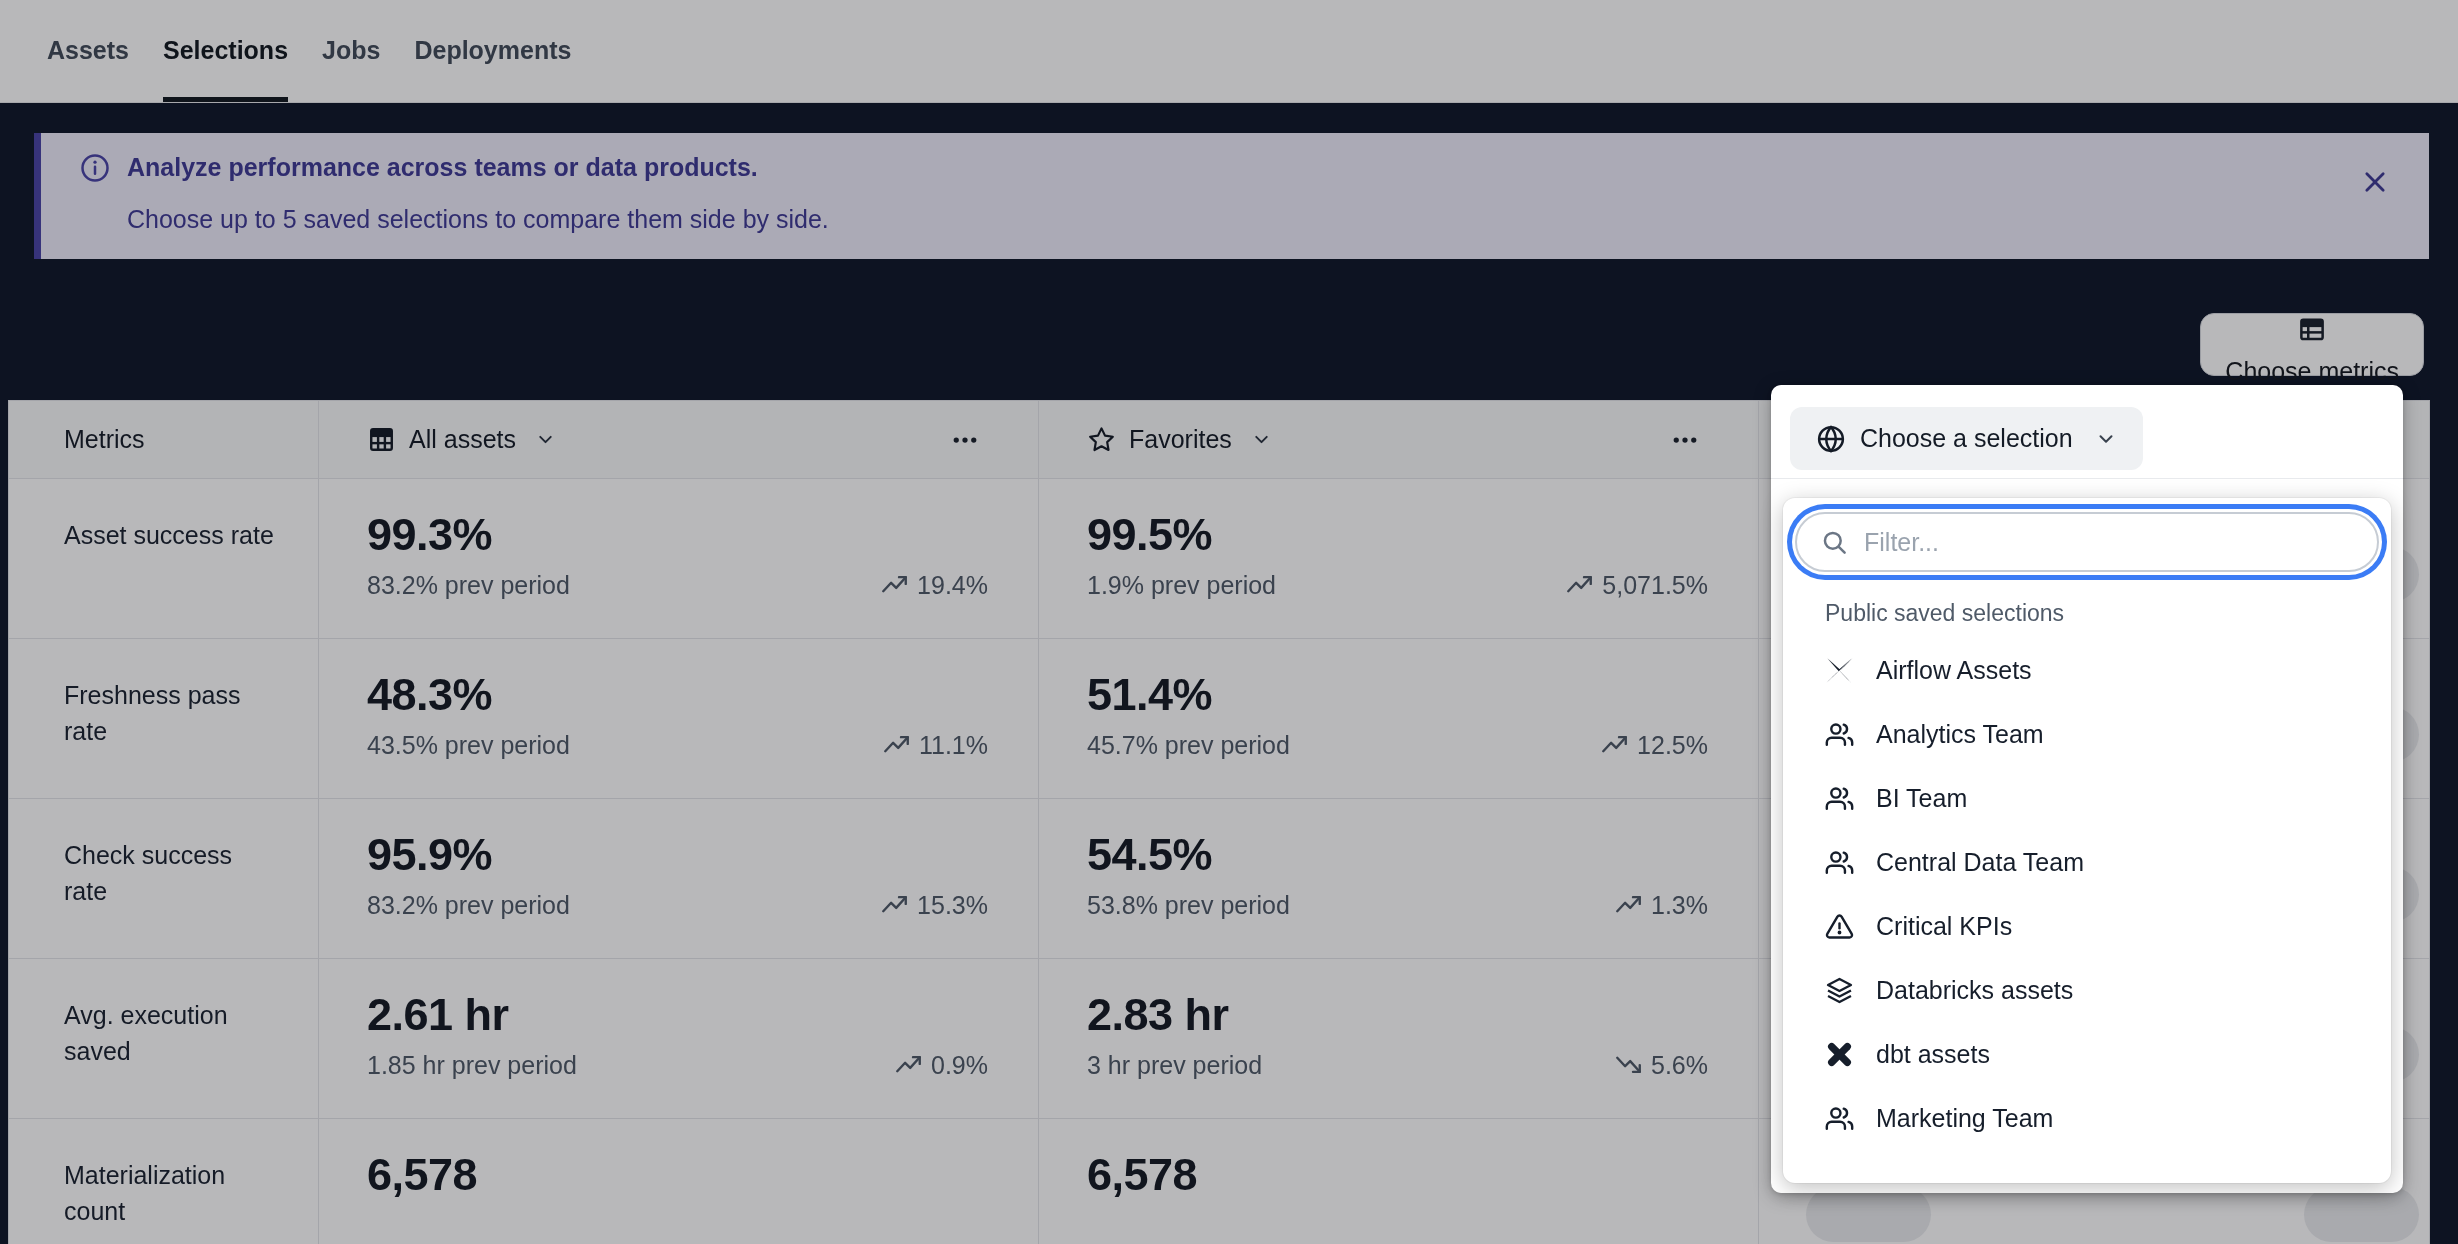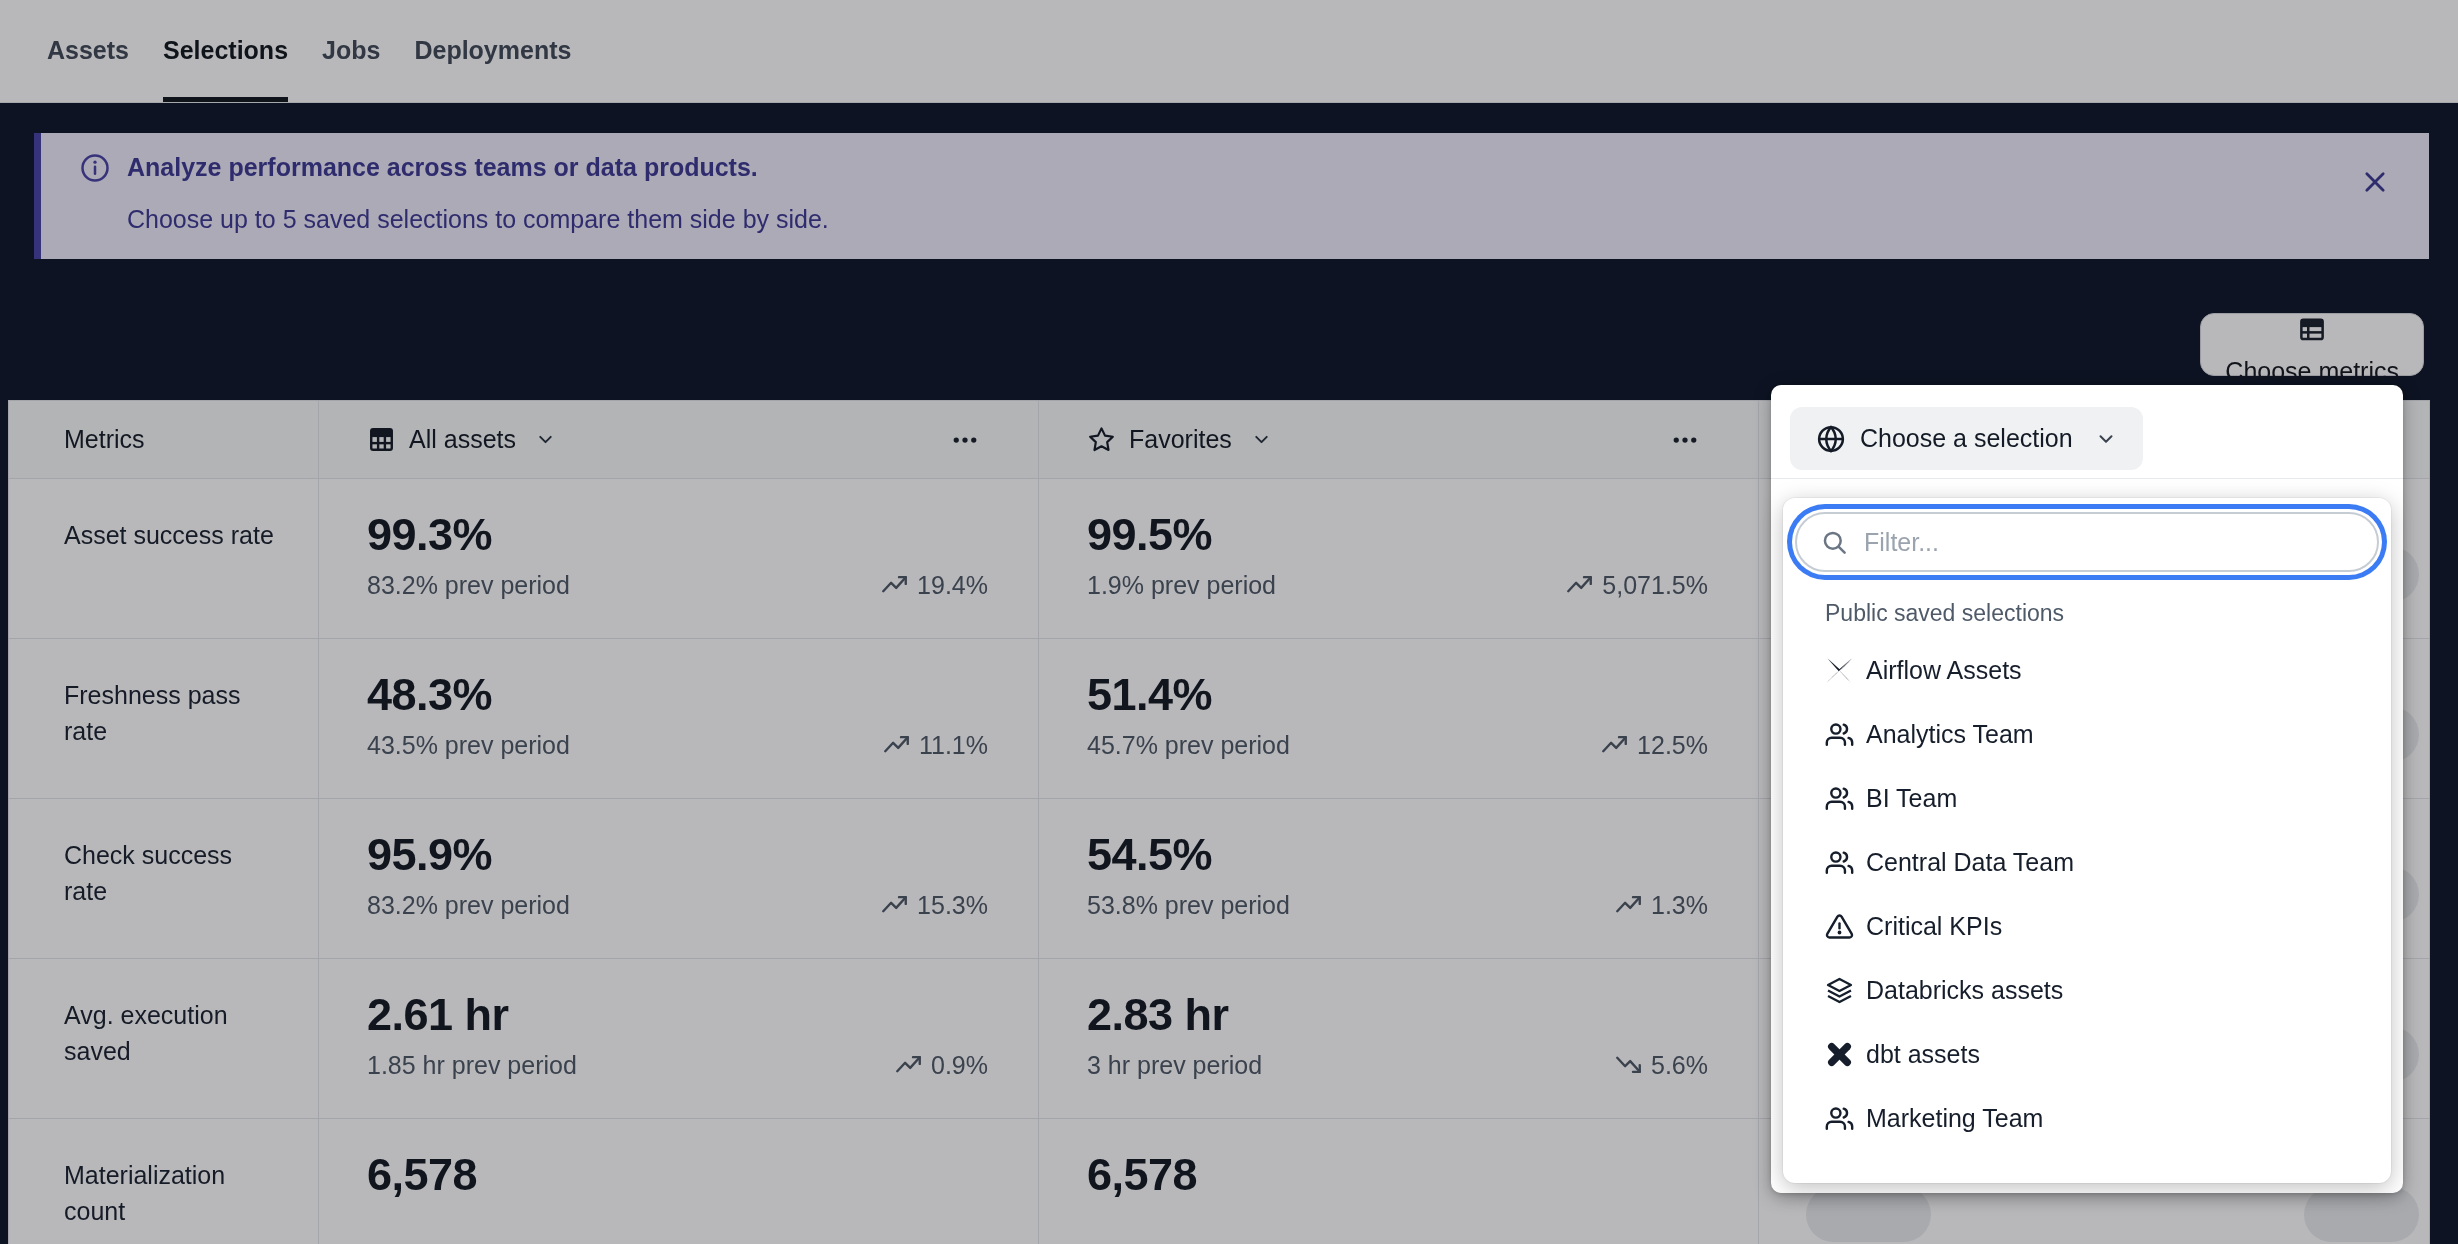--- a/index.html
+++ b/index.html
@@ -74,21 +74,21 @@
              border-radius:12px; box-shadow:0 0 0 1px rgba(0,0,0,0.04), 0 5px 22px rgba(0,0,0,0.25); }
   .filter { position:absolute; left:12px; right:12px; top:14px; height:60px; border-radius:30px;
             background:#fff; border:2px solid #C6CCD4;
             box-shadow:0 0 0 3px #fff, 0 0 0 8px #3B7CF5;
             display:flex; align-items:center; gap:16px; padding:11px 24px; }
   .filter .ic { width:27px; height:27px; color:#6B7685; flex:none; }
   .filter input { flex:1; border:none; outline:none; font-family:inherit; font-size:25px; color:#2B3442; background:transparent; }
   .filter input::placeholder { color:#9AA3AE; }
   .section-label { position:absolute; left:42px; top:102px; font-size:23px; font-weight:500; color:#4F5A68; }
   .sel-list { position:absolute; left:12px; right:12px; top:140px; }
-  .sel-item { height:64px; display:flex; align-items:center; gap:12px; padding-left:30px;
+  .sel-item { height:64px; display:flex; align-items:center; gap:22px; padding-left:30px;
               font-size:25px; font-weight:500; color:#161E2B; border-radius:10px; cursor:pointer; }
   .sel-item .ic { width:29px; height:29px; color:#161E2B; flex:none; }
 
   svg { display:block; width:100%; height:100%; }
 </style>
 </head>
 <body>
 
 <svg width="0" height="0" style="position:absolute">
   <defs>

